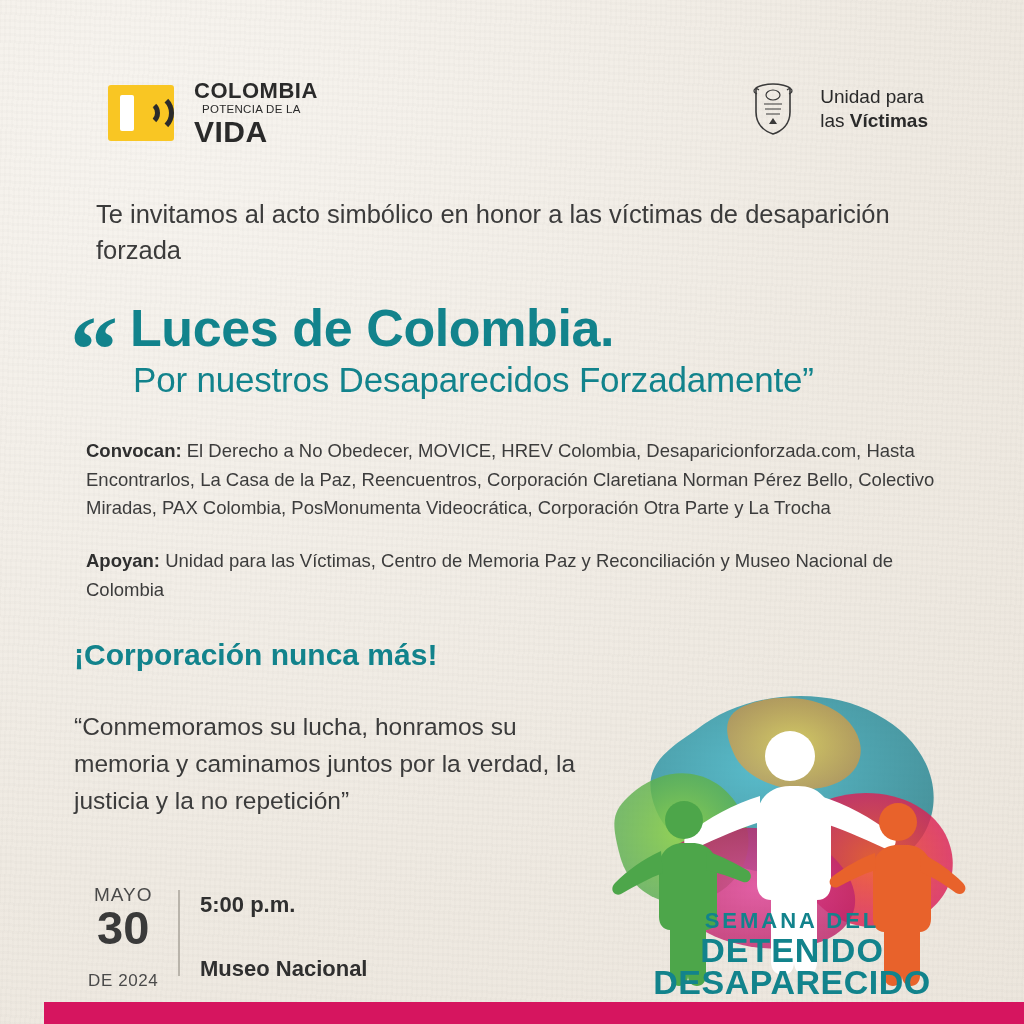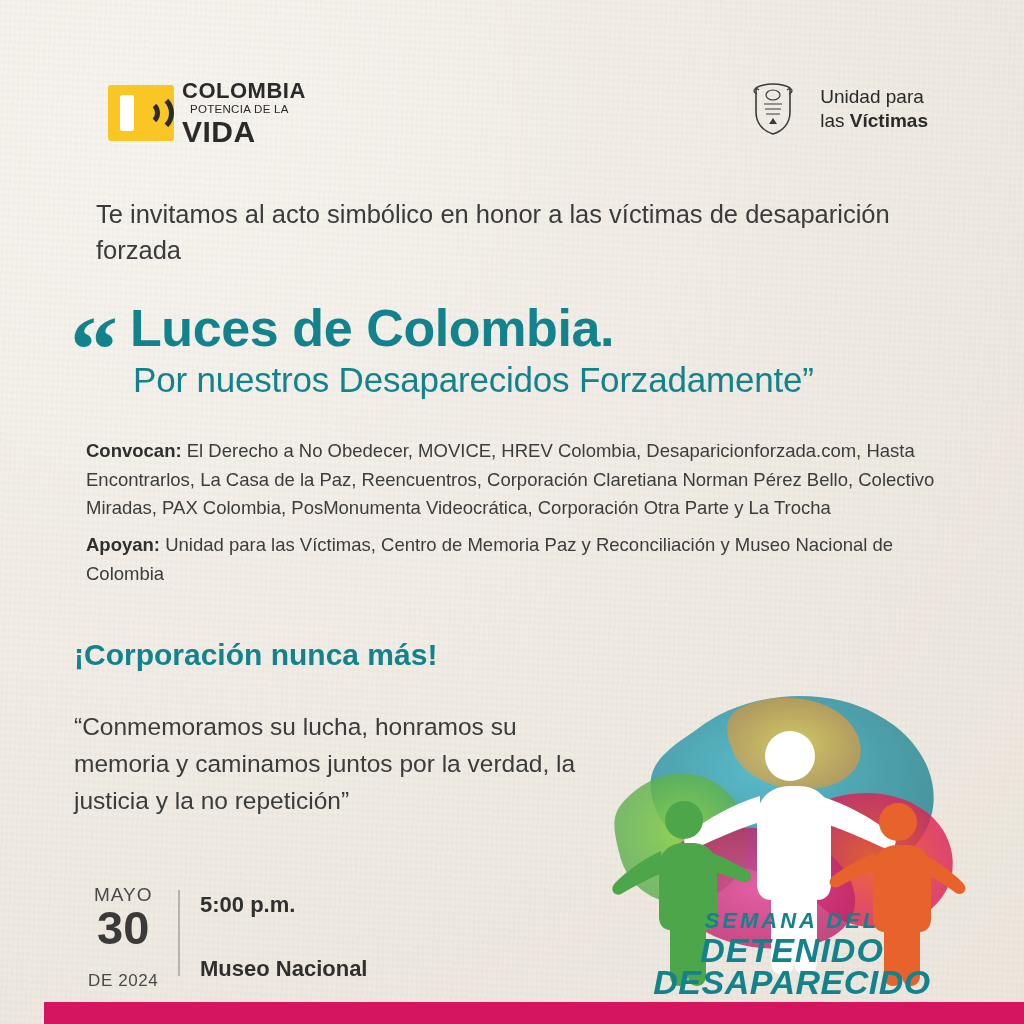--- a/index.html
+++ b/index.html
@@ -25,21 +25,21 @@
     pointer-events: none;
   }
 
   
   .header {
     position: absolute; top: 72px; left: 0; right: 0;
     height: 80px;
   }
   .gov-logo {
     position: absolute; left: 108px; top: 8px;
-    display: flex; align-items: center; gap: 8px;
+    display: flex; align-items: center; gap: 20px;
   }
   .gov-mark {
     width: 66px; height: 56px;
     background: #f9c623;
     border-radius: 3px;
     position: relative;
     overflow: hidden;
   }
   .gov-mark .bar {
     position: absolute; left: 12px; top: 10px;
@@ -90,21 +90,21 @@
     margin-left: 63px; margin-top: 4px;
     font-size: 35px; font-weight: 400; color: #12838c; letter-spacing: -0.2px;
   }
 
   
   .credits { position: absolute; left: 86px; top: 437px; width: 890px; }
   .credits p {
     font-size: 18.5px; line-height: 1.55; color: #3c3c3c;
   }
   .credits b { font-weight: 700; color: #2f2f2f; }
-  .credits .apoyan { margin-top: 8px; }
+  .credits .apoyan { margin-top: 24px; }
 
   
   .slogan {
     position: absolute; left: 74px; top: 638px;
     font-size: 30px; font-weight: 700; color: #12838c;
   }
   .quote-text {
     position: absolute; left: 74px; top: 708px; width: 540px;
     font-size: 24.5px; line-height: 1.52; color: #3b3b3b;
   }
@@ -116,21 +116,21 @@
   .date-year { font-size: 17px; color: #4a4a4a; letter-spacing: 0.6px; text-align: center; margin-top: 20px; }
   .date-sep {
     position: absolute; left: 178px; top: 890px;
     width: 2px; height: 86px; background: #b9b4ab;
   }
   .date-info { position: absolute; left: 200px; top: 892px; }
   .date-time { font-size: 22px; font-weight: 700; color: #2f2f2f; }
   .date-place { font-size: 22px; font-weight: 700; color: #2f2f2f; margin-top: 38px; }
 
   
-  .campaign { position: absolute; right: 28px; bottom: 24px; width: 420px; height: 330px; font-style: italic; }
+  .campaign { position: absolute; right: 28px; bottom: 24px; width: 420px; height: 330px; }
   .campaign svg { width: 100%; height: 100%; display: block; }
 
   
   .bottom-bar {
     position: absolute; left: 44px; right: 0; bottom: 0; height: 22px;
     background: #d6155f;
   }
 </style>
 </head>
 <body>

